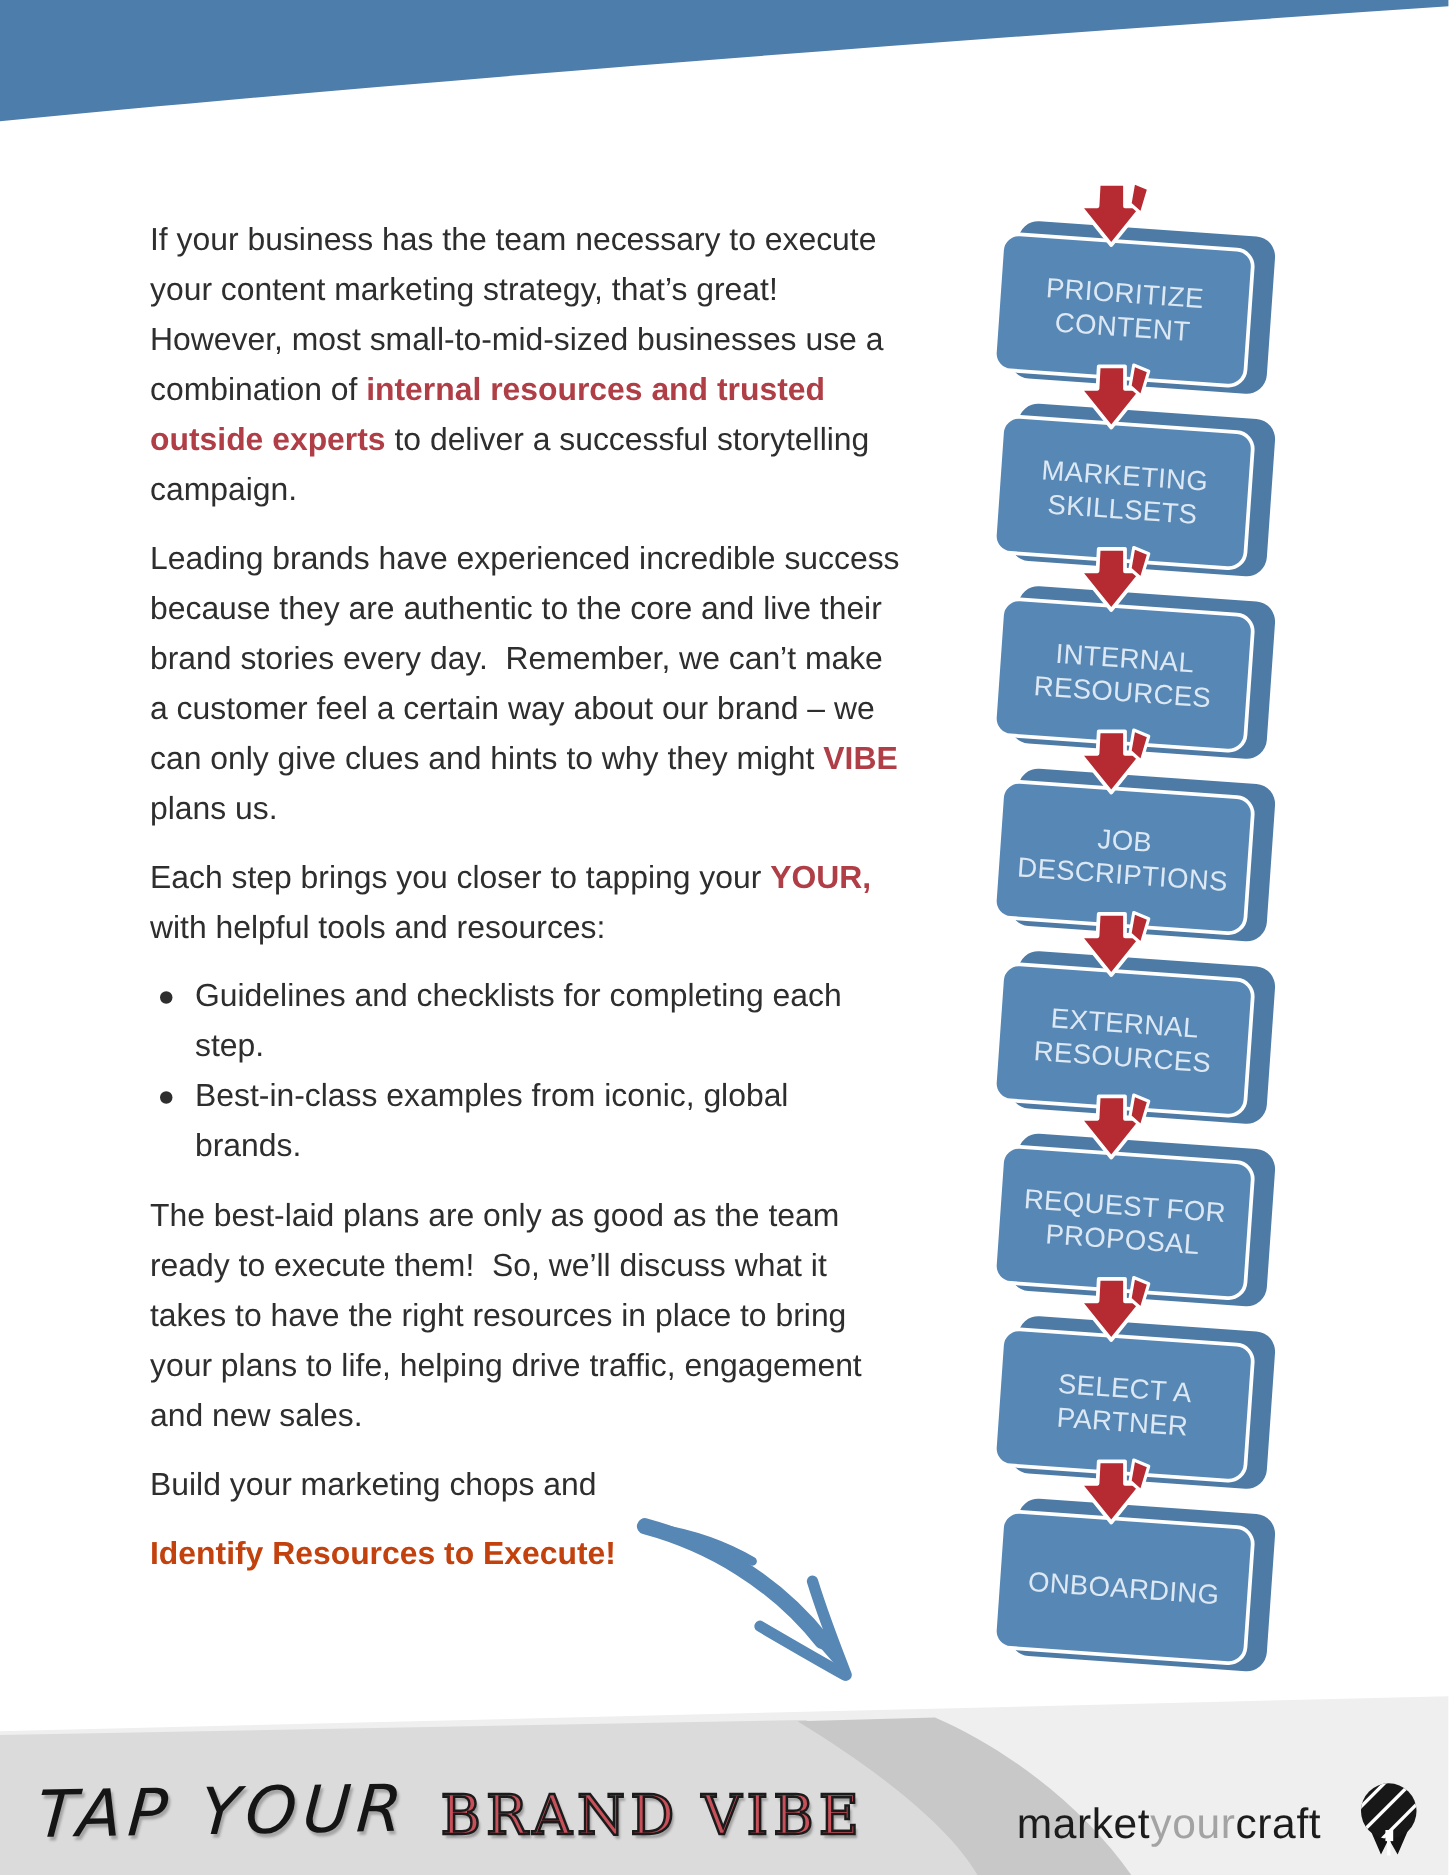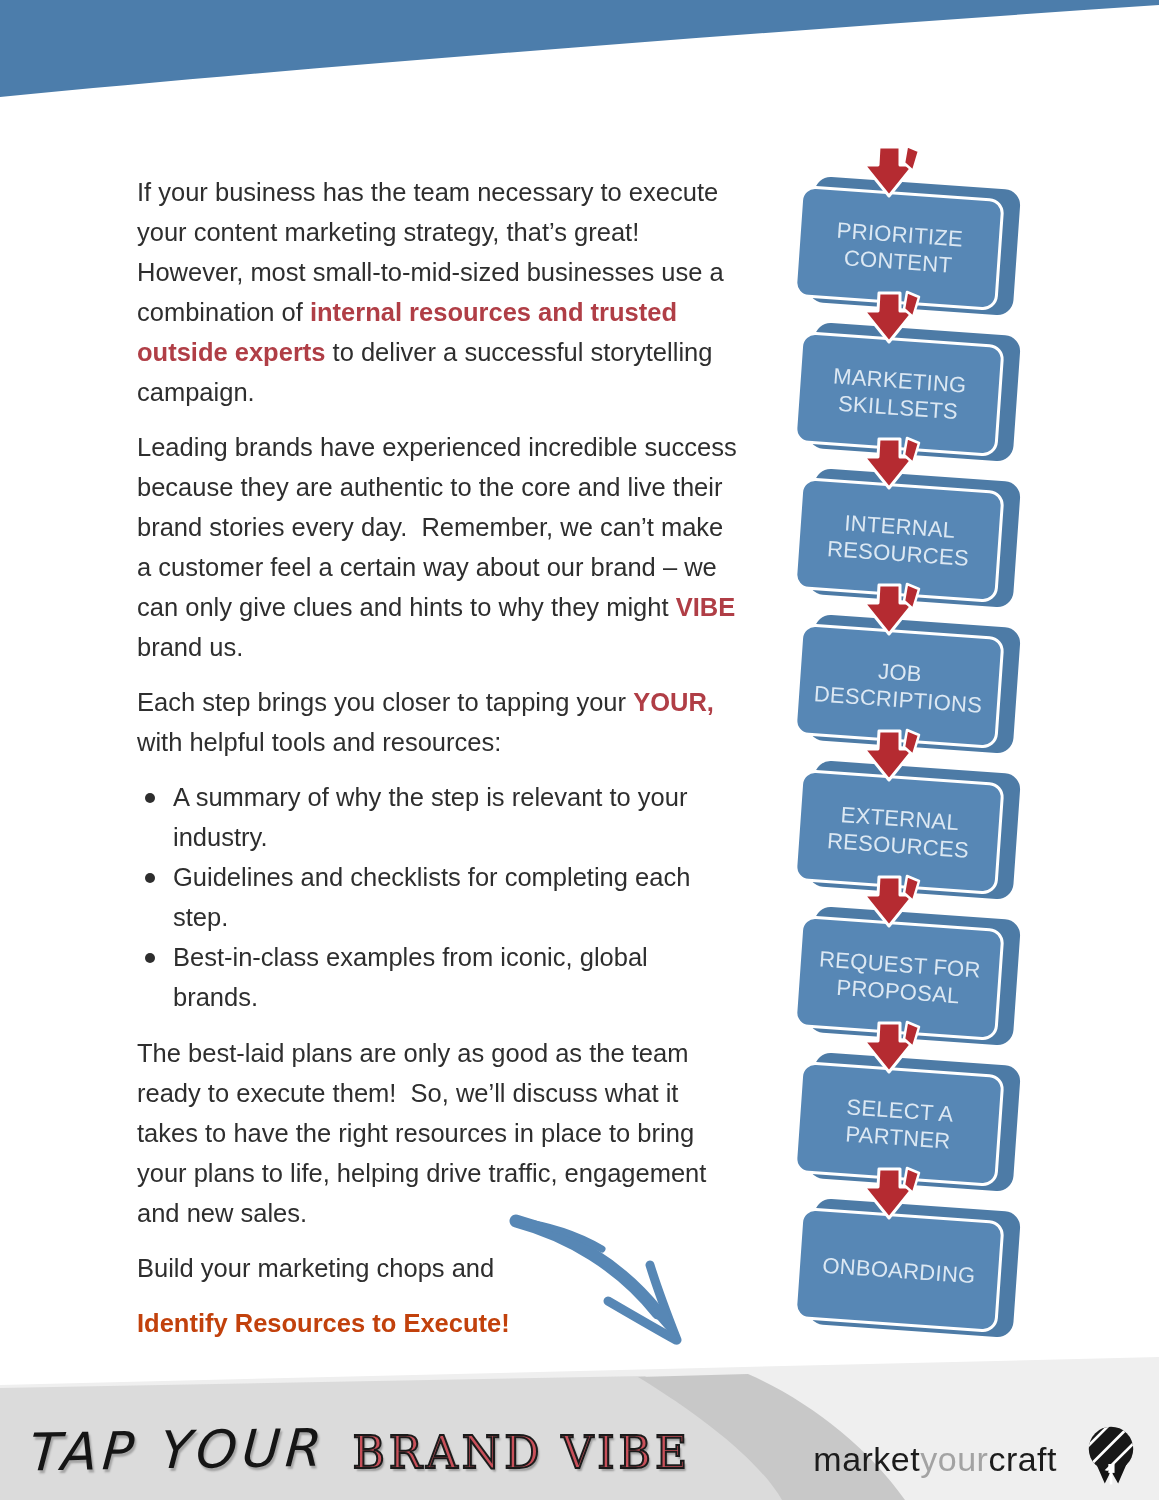--- a/index.html
+++ b/index.html
@@ -8,21 +8,21 @@
     width:1159px;height:1500px;
     background:#ffffff;
     overflow:hidden;
     font-family:"Liberation Sans",sans-serif;
     color:#2e2e2e;
   }
   
   .swoosh{position:absolute;top:0;left:0;width:1159px;height:115px;}
   
   .article{
-    position:absolute;left:137px;top:172px;width:600px;
+    position:absolute;left:120px;top:172px;width:600px;
     font-size:25.5px;line-height:40px;color:#2e2e2e;
   }
   .article p{margin:0 0 15px 0;}
   .red{color:#b03e46;font-weight:bold;}
   .bullets{list-style:none;margin:0 0 16px 0;padding:0;}
   .bullets li{position:relative;padding-left:36px;margin:0;}
   .bullets li::before{
     content:"";position:absolute;left:8px;top:16px;
     width:10px;height:10px;border-radius:50%;background:#2e2e2e;
   }
@@ -84,27 +84,26 @@
 
 <div class="page">
 
   <svg class="swoosh" viewBox="0 0 1159 115" preserveAspectRatio="none">
     <path d="M0,0 L1159,0 L1159,5 C760,32 340,64 0,97 Z" fill="#4c7dab"></path>
   </svg>
 
   <div class="article">
     <p><span>If your business has the team necessary to execute your content marketing strategy, that’s great!&nbsp; However, most small-to-mid-sized businesses use a combination of </span><span class="red">internal resources and trusted outside experts</span><span> to deliver a successful storytelling campaign.</span></p>
 
-    <p><span>Leading brands have experienced incredible success because they are authentic to the core and live their brand stories every day.&nbsp; Remember, we can’t make a customer feel a certain way about our brand – we can only give clues and hints to why they might </span><span class="red">VIBE</span><span> brand us.</span></p>
+    <p><span>Leading brands have experienced incredible success because they are authentic to the core and live their brand stories every day.&nbsp; Remember, we can’t make a customer feel a certain way about our brand – we can only give clues and hints to why they might </span><span class="red">VIBE</span><span> plans us.</span></p>
 
     <p><span>Each step brings you closer to tapping your </span><span class="red">YOUR,</span><span> with helpful tools and resources:</span></p>
 
     <ul class="bullets">
 
-        <li><span>A summary of why the step is relevant to your industry.</span></li>
 
         <li><span>Guidelines and checklists for completing each step.</span></li>
 
         <li><span>Best-in-class examples from iconic, global brands.</span></li>
       </ul>
 
     <p>The best-laid plans are only as good as the team ready to execute them!&nbsp; So, we’ll discuss what it takes to have the right resources in place to bring your plans to life, helping drive traffic, engagement and new sales.</p>
 
     <p class="closing-line">Build your marketing chops and</p>
     <p class="closing-cta">Identify Resources to Execute!</p>

